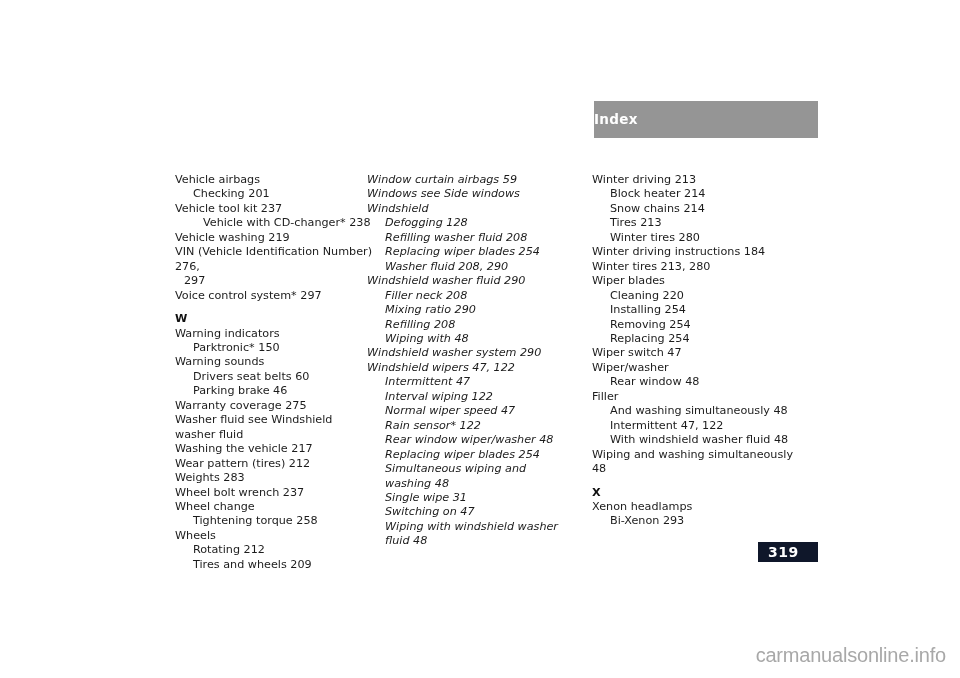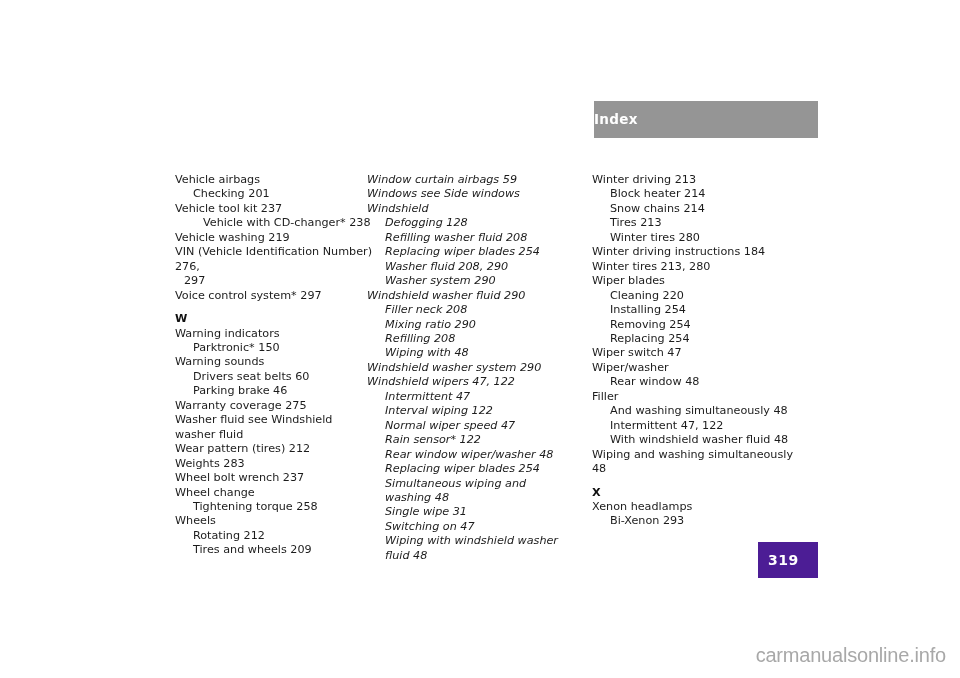--- a/index.html
+++ b/index.html
@@ -77,22 +77,22 @@
     font-weight: bold;
     margin-top: 9px;
   }
 
   
   .page-number-box {
     position: absolute;
     left: 758px;
     top: 542px;
     width: 60px;
-    height: 36px;
-    background: #4c1d95;
+    height: 20px;
+    background: #0f172a;
     display: flex;
     align-items: center;
     box-sizing: border-box;
     padding-left: 10px;
   }
   .page-number {
     color: #ffffff;
     font-size: 14px;
     font-weight: bold;
     letter-spacing: 0.5px;
@@ -133,38 +133,38 @@
         <div class="entry cont">297</div>
         <div class="entry lvl0">Voice control system* 297</div>
         <div class="section-letter">W</div>
         <div class="entry lvl0">Warning indicators</div>
         <div class="entry lvl1">Parktronic* 150</div>
         <div class="entry lvl0">Warning sounds</div>
         <div class="entry lvl1">Drivers seat belts 60</div>
         <div class="entry lvl1">Parking brake 46</div>
         <div class="entry lvl0">Warranty coverage 275</div>
         <div class="entry lvl0">Washer fluid see Windshield washer fluid</div>
+        <div class="entry lvl0">Washing the vehicle 217</div>
         <div class="entry lvl0">Wear pattern (tires) 212</div>
         <div class="entry lvl0">Weights 283</div>
         <div class="entry lvl0">Wheel bolt wrench 237</div>
         <div class="entry lvl0">Wheel change</div>
         <div class="entry lvl1">Tightening torque 258</div>
         <div class="entry lvl0">Wheels</div>
         <div class="entry lvl1">Rotating 212</div>
         <div class="entry lvl1">Tires and wheels 209</div>
       </div>
     <div class="column col-2">
         <div class="entry lvl0">Window curtain airbags 59</div>
         <div class="entry lvl0">Windows see Side windows</div>
         <div class="entry lvl0">Windshield</div>
         <div class="entry lvl1">Defogging 128</div>
         <div class="entry lvl1">Refilling washer fluid 208</div>
         <div class="entry lvl1">Replacing wiper blades 254</div>
         <div class="entry lvl1">Washer fluid 208, 290</div>
-        <div class="entry lvl1">Washer system 290</div>
         <div class="entry lvl0">Windshield washer fluid 290</div>
         <div class="entry lvl1">Filler neck 208</div>
         <div class="entry lvl1">Mixing ratio 290</div>
         <div class="entry lvl1">Refilling 208</div>
         <div class="entry lvl1">Wiping with 48</div>
         <div class="entry lvl0">Windshield washer system 290</div>
         <div class="entry lvl0">Windshield wipers 47, 122</div>
         <div class="entry lvl1">Intermittent 47</div>
         <div class="entry lvl1">Interval wiping 122</div>
         <div class="entry lvl1">Normal wiper speed 47</div>

